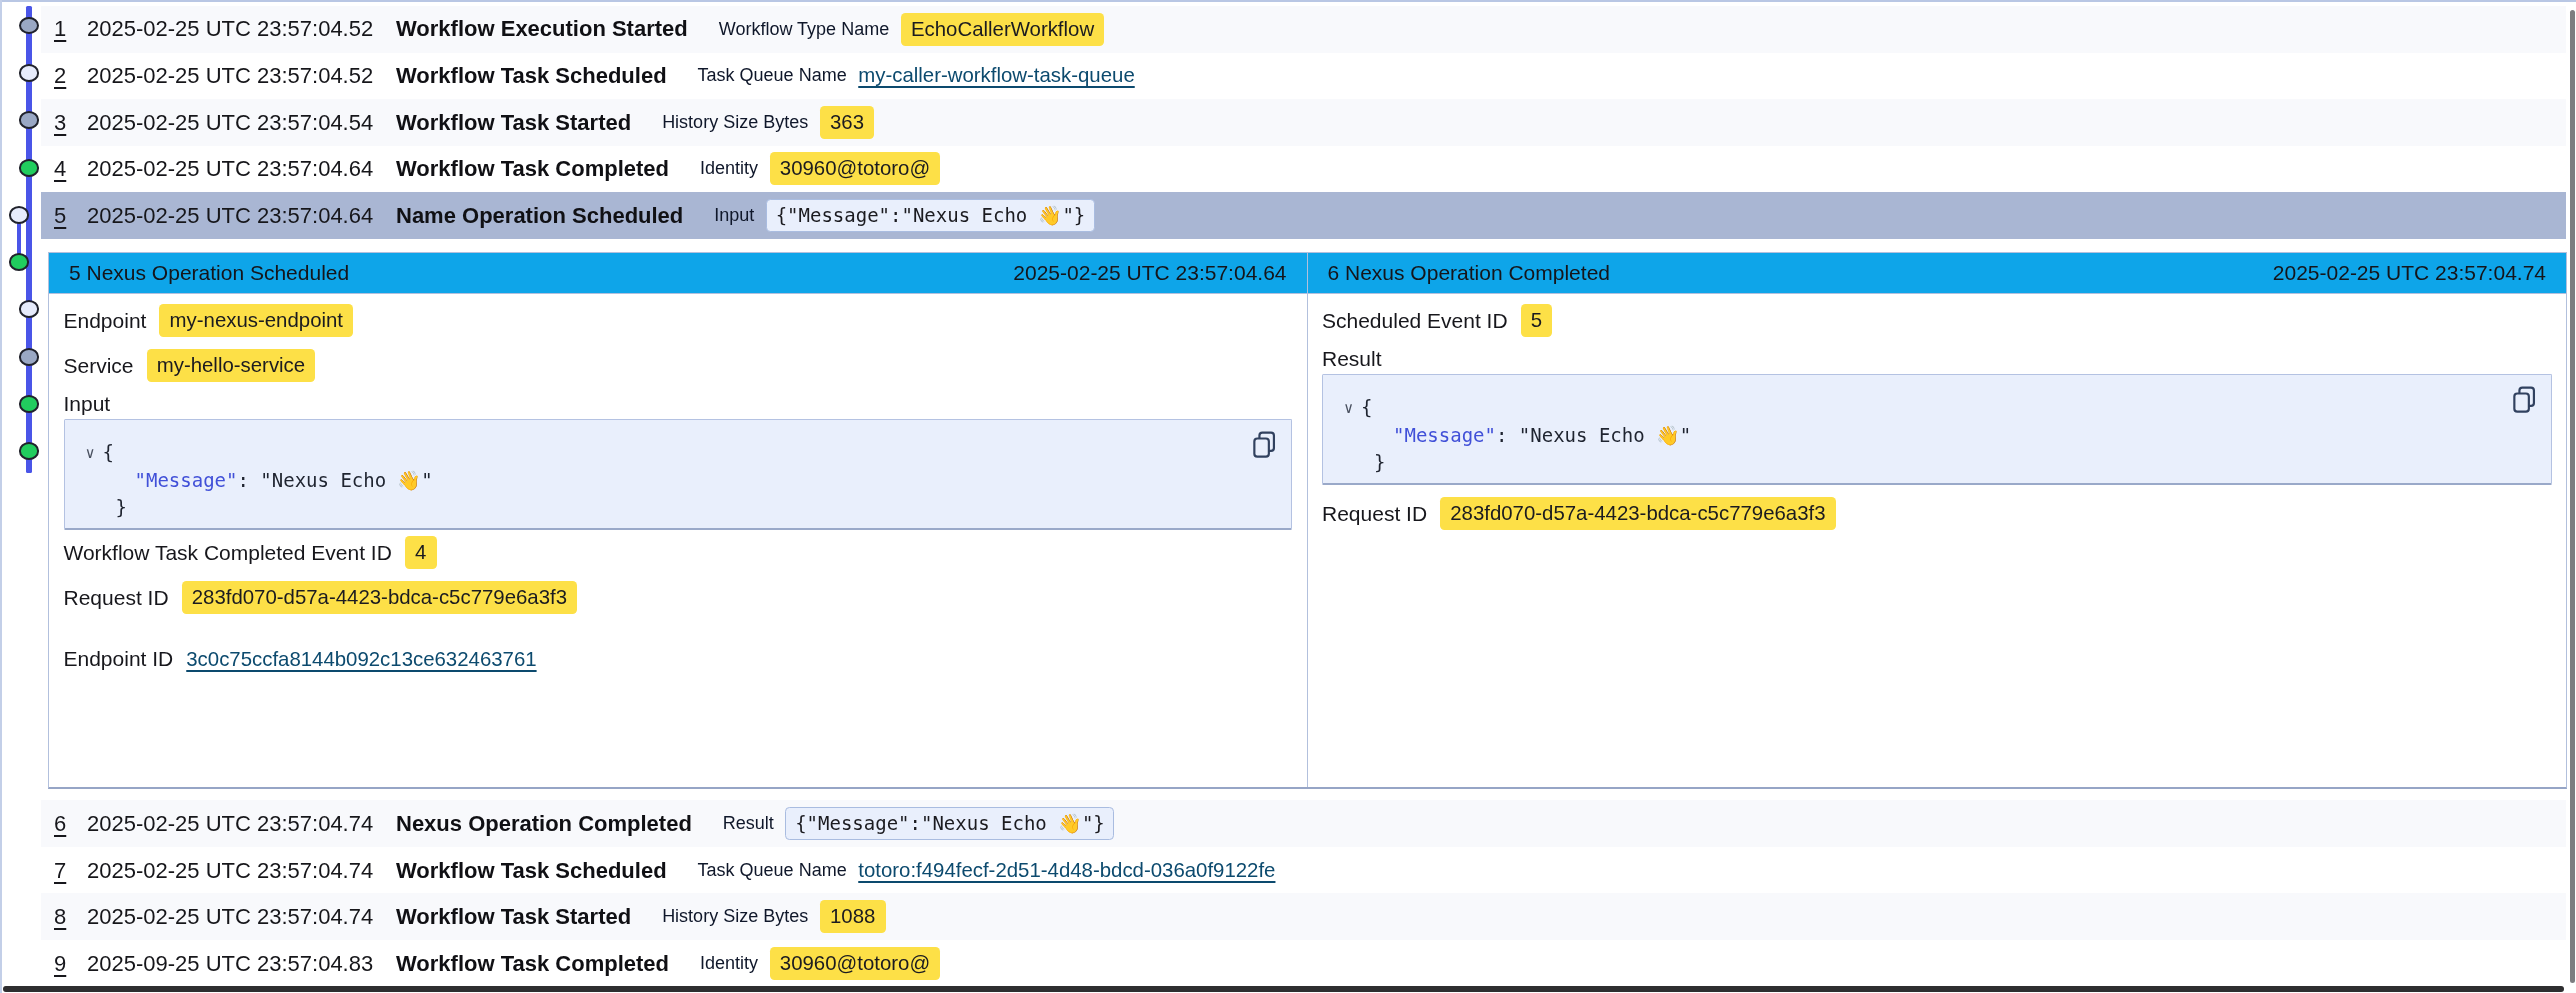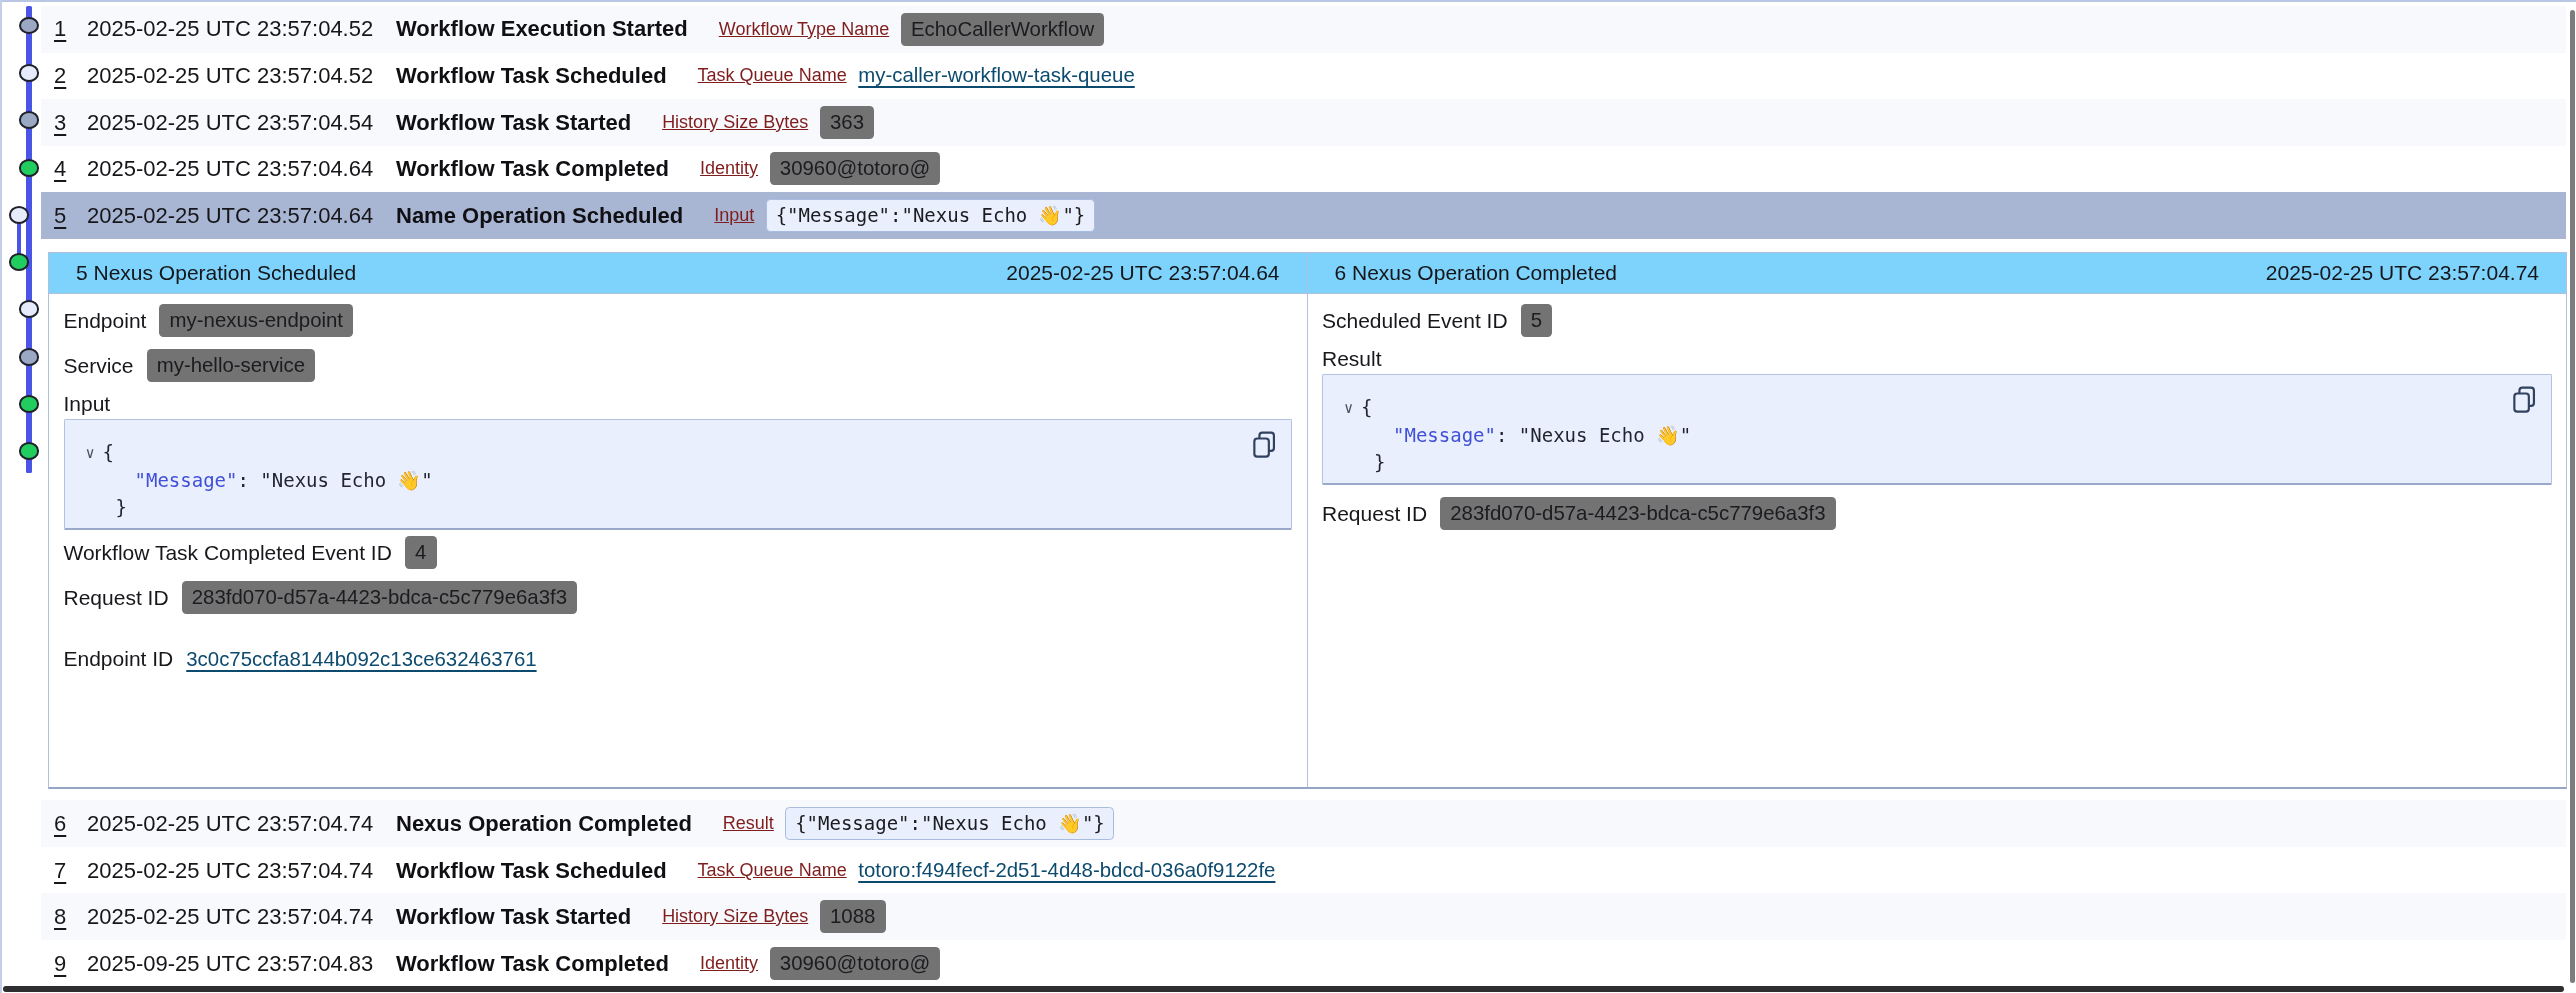--- a/index.html
+++ b/index.html
@@ -23,32 +23,32 @@
   .pending-light { background:#e6ebfb; }
   .success-green { background:#21cd5e; }
 
   
   .row { position:absolute; left:41px; right:10.2px; height:47px; display:flex; align-items:center; cursor:pointer; }
   .row.alt { background:#f8f9fc; }
   .row.sel { background:#a9b6d3; }
   .num { width:33px; margin-left:13px; font-size:22px; color:#17171c; text-decoration:underline; text-underline-offset:3.6px; flex:none; }
   .time { width:309px; font-size:22px; color:#16161a; flex:none; }
   .name { font-size:22px; font-weight:700; color:#101014; margin-right:31px; white-space:nowrap; }
-  .dlabel { font-size:18px; color:#7f1d1d; margin-right:11.6px; white-space:nowrap;text-decoration:underline; }
-  .pill { background:#737373; border-radius:4.4px; padding:5.1px 10.2px; font-size:20.4px; color:#1b1b20; white-space:nowrap; }
+  .dlabel { font-size:18px; color:#0f172a; margin-right:11.6px; white-space:nowrap; }
+  .pill { background:#fde047; border-radius:4.4px; padding:5.1px 10.2px; font-size:20.4px; color:#1b1b20; white-space:nowrap; }
   .jsonpill { background:#e9effc; border:1.5px solid #a9bce0; font-family:"DejaVu Sans Mono", monospace; font-size:19px; padding:3.6px 8.7px; }
   .linkval { font-size:20.4px; color:#0c4a6e; text-decoration:underline; text-underline-offset:4.4px; text-decoration-thickness:1.5px; white-space:nowrap; cursor:pointer; }
 
   
   .panelwrap { position:absolute; left:48px; top:252px; width:2519px; height:537px;
     border:1.5px solid #b2c0dd; border-bottom:2.9px solid #96a5c6; display:flex; background:#fff; }
   .panel { flex:1 1 50%; display:flex; flex-direction:column; min-width:0; }
   .panel.left { border-right:1.5px solid #b2c0dd; }
-  .phead { height:41px; background:#7dd3fc; border-bottom:1.5px solid #b2c0dd; flex:none;
-    display:flex; align-items:center; justify-content:space-between; padding:0 27px; }
+  .phead { height:41px; background:#0ea5e9; border-bottom:1.5px solid #b2c0dd; flex:none;
+    display:flex; align-items:center; justify-content:space-between; padding:0 20px; }
   .phead .ptitle { font-size:21px; color:#15151a; }
   .phead .ptime { font-size:21px; color:#15151a; }
   .pbody { padding:4.4px 14.5px 0 14.5px; }
   .frow { height:45px; display:flex; align-items:center; }
   .frow .flabel { font-size:21px; color:#17171c; margin-right:13px; white-space:nowrap; }
   .frow.tall { height:51px;align-items:flex-end; }
   .plabel { height:31px; display:flex; align-items:center; font-size:21px; color:#17171c; }
 
   .codeblock { position:relative; height:111px; background:#e9effc;
     border:1.5px solid #b4c2e2; border-bottom:2.2px solid #9aa9c9; border-radius:1.5px;

